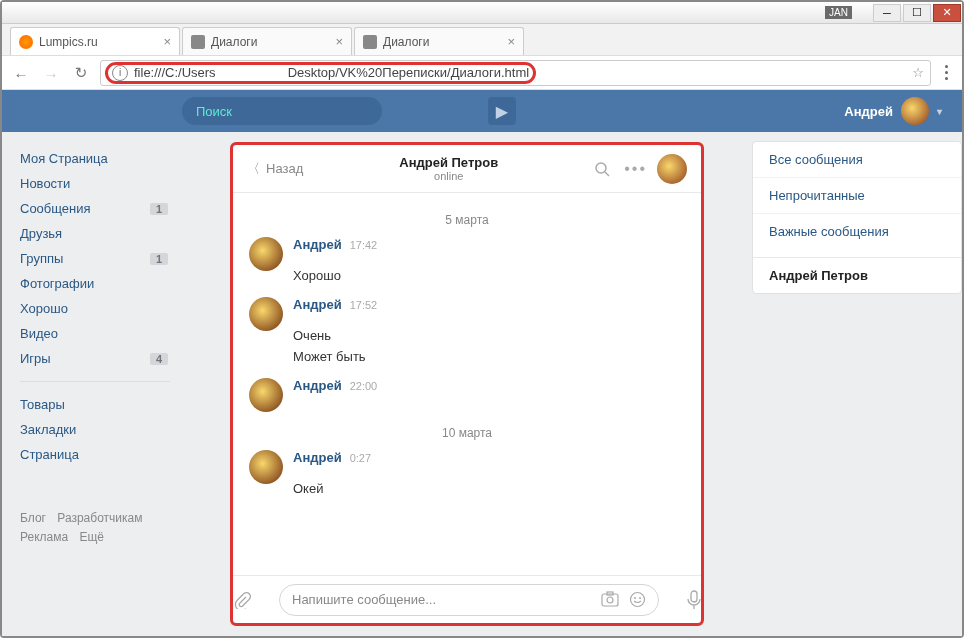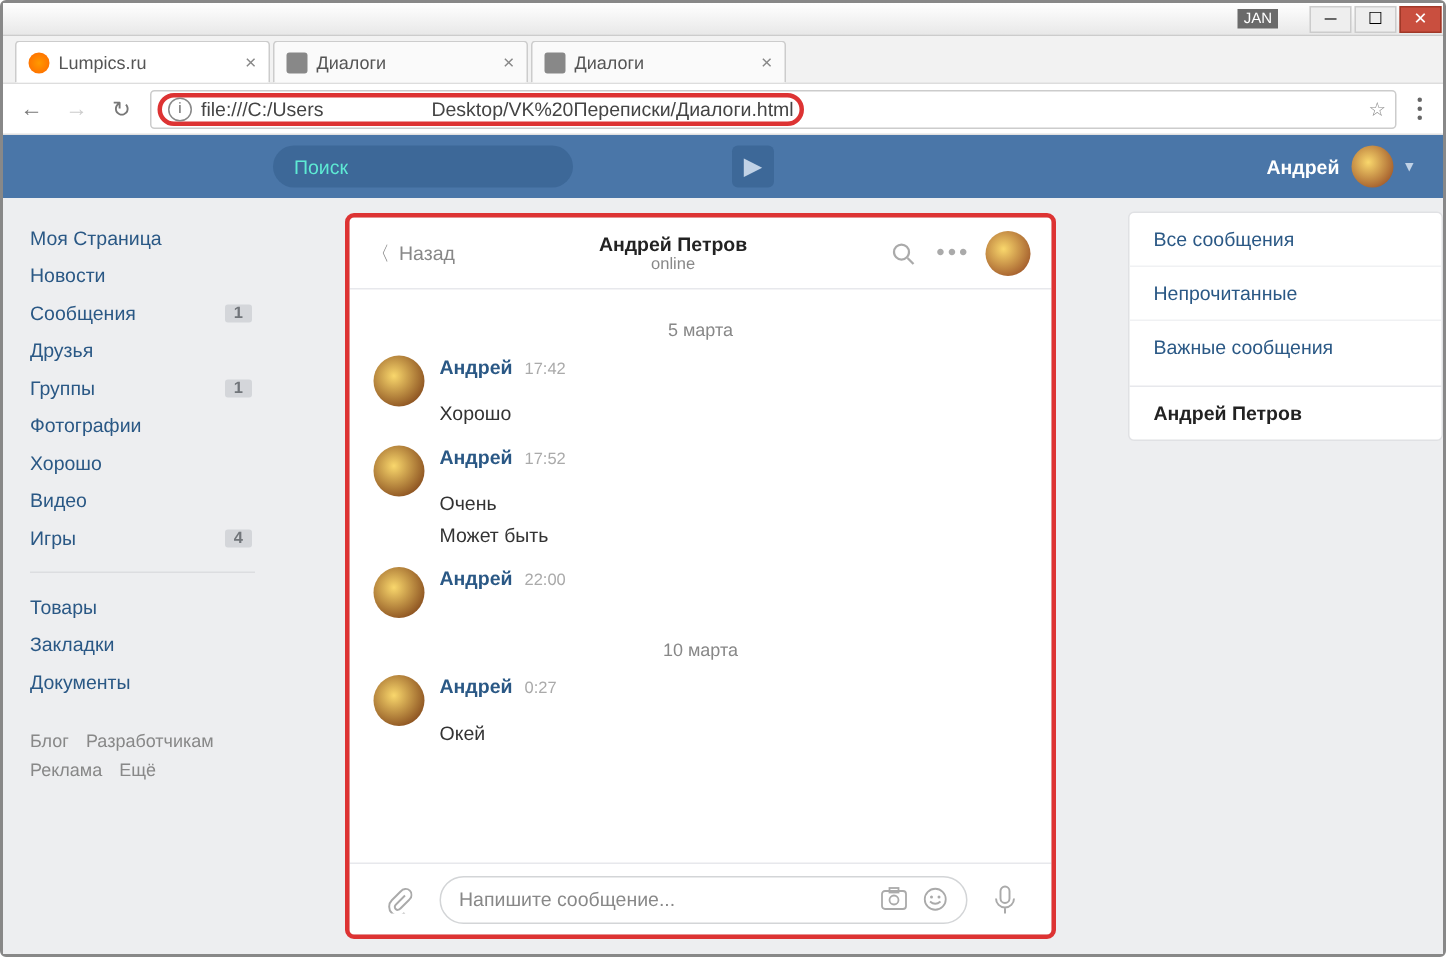--- a/index.html
+++ b/index.html
@@ -49,21 +49,21 @@
 .msgs{flex:1;padding:10px 16px;overflow:auto}
 .date{text-align:center;font-size:12px;color:#888;margin:10px 0}
 .msg{display:flex;gap:10px;margin-bottom:14px}
 .mava{width:34px;height:34px;border-radius:50%;background:radial-gradient(circle at 40% 40%,#f9d76c,#6b2a0a);flex-shrink:0}
 .mbody{font-size:13px}
 .mhead{display:flex;gap:8px;align-items:baseline}
 .mname{color:#2a5885;font-weight:600}
 .mtime{color:#aaa;font-size:11px}
 .mtext{color:#333;margin-top:16px}
 .extra{margin-left:44px;font-size:13px;color:#333;margin-top:-8px;margin-bottom:14px}
-.composer{height:48px;border-top:1px solid #e7e8ec;display:flex;align-items:center;padding:0 24px;gap:18px}
+.composer{height:48px;border-top:1px solid #e7e8ec;display:flex;align-items:center;padding:0 0;gap:28px}
 .clip{color:#aaa;font-size:18px}
 .cinput{flex:1;height:32px;border:1px solid #d3d5d7;border-radius:16px;display:flex;align-items:center;padding:0 12px;font-size:13px;color:#888;gap:8px}
 .cright{margin-left:auto;display:flex;gap:10px;color:#aaa}
 .mic{color:#aaa;font-size:16px}
 .rightcol{width:210px;padding:9px 0}
 .rbox{background:#fff;border:1px solid #e0e1e4;border-radius:4px}
 .ritem{padding:10px 16px;font-size:13px;color:#2a5885;border-bottom:1px solid #f0f1f3}
 .ritem.active{color:#222;font-weight:600;border-bottom:none;border-top:1px solid #e7e8ec;margin-top:8px}
 svg{display:block}
 </style>
@@ -164,24 +164,24 @@
         </div>
     <div class="sep"></div>
     <div id="nav2">
           <div class="item">
             <span>Товары</span>
           </div>
           <div class="item">
             <span>Закладки</span>
           </div>
           <div class="item">
-            <span>Документы</span>
-          </div>
-        </div>
-    <div class="footlinks" style="margin-top:12px">
+            <span>Страница</span>
+          </div>
+        </div>
+    <div class="footlinks" style="margin-top:36px">
       <span>Блог</span>
       <span>Разработчикам</span><br>
       <span>Реклама</span>
       <span>Ещё</span>
     </div>
   </div>
 
   <div class="center">
     <div class="chatbox">
       <div class="chdr">

